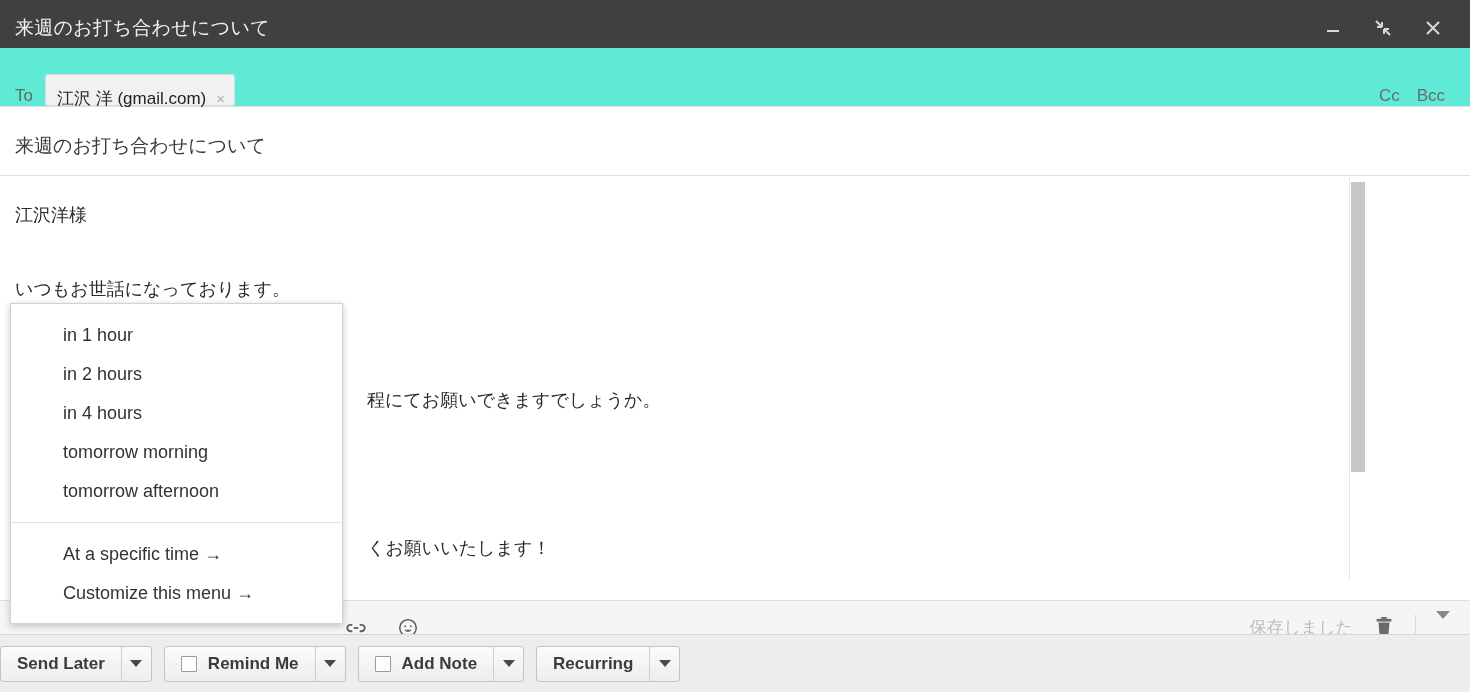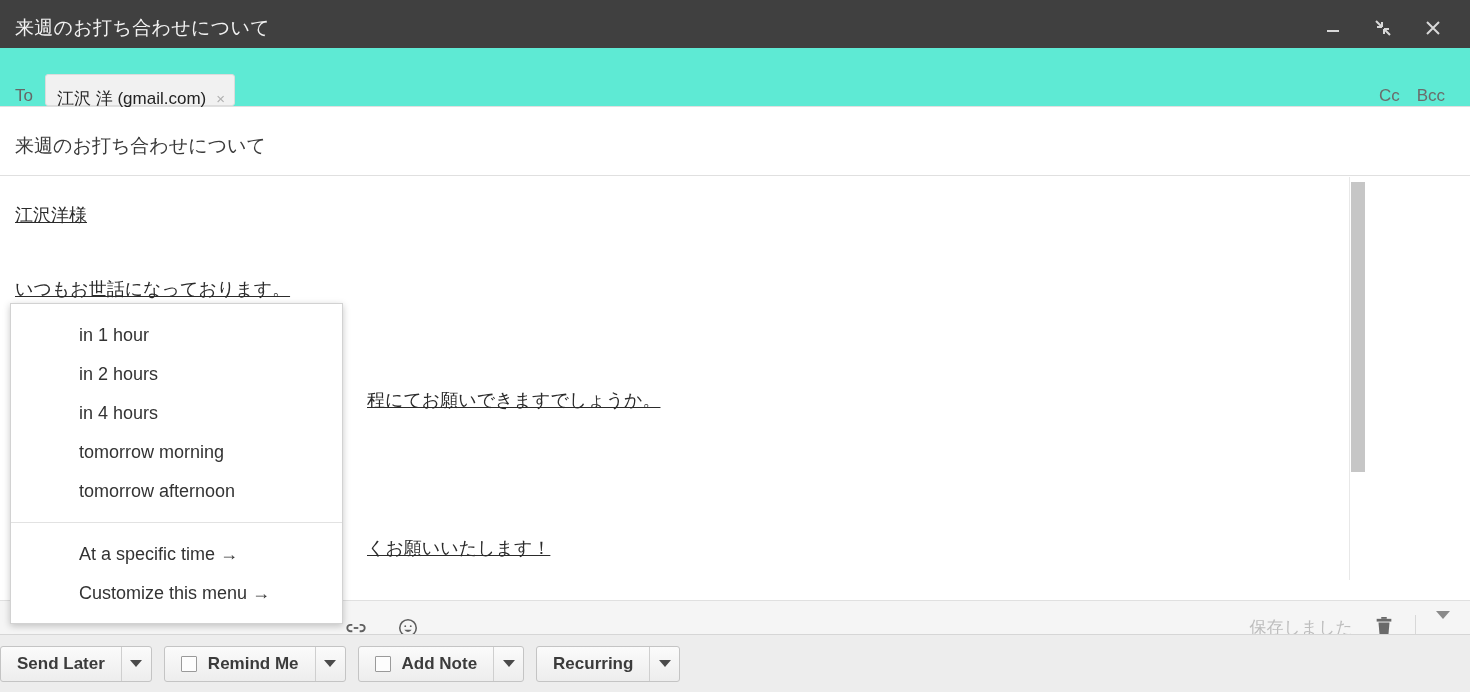--- a/index.html
+++ b/index.html
@@ -105,21 +105,20 @@
     background: #ffffff;
     padding: 20px 15px 0 15px;
     overflow: hidden;
   }
   .body-line {
     font-size: 18px;
     color: #2b2b2b;
     line-height: 37px;
     white-space: pre;
     min-height: 37px;
-    text-decoration: underline;
   }
   .indent-line { padding-left: 352px; }
 
   
   .scroll-track {
     position: absolute; right: 0; top: 177px;
     width: 17px; height: 403px;
     background: #ffffff;
     border-left: 1px solid #e8e8e8;
   }
@@ -210,21 +209,21 @@
   .menu {
     position: absolute; left: 10px; top: 303px;
     width: 333px;
     background: #ffffff;
     border: 1px solid #d2d2d2;
     box-shadow: 0 2px 7px rgba(0,0,0,.22);
     padding: 12px 0 10px 0;
     z-index: 40;
   }
   .menu-item {
-    padding: 9px 20px 9px 68px;
+    padding: 9px 20px 9px 52px;
     font-size: 18px;
     color: #333333;
     white-space: nowrap;
   }
   .menu-sep {
     height: 1px;
     background: #e2e2e2;
     margin: 11px 0 12px 0;
   }
 </style>

